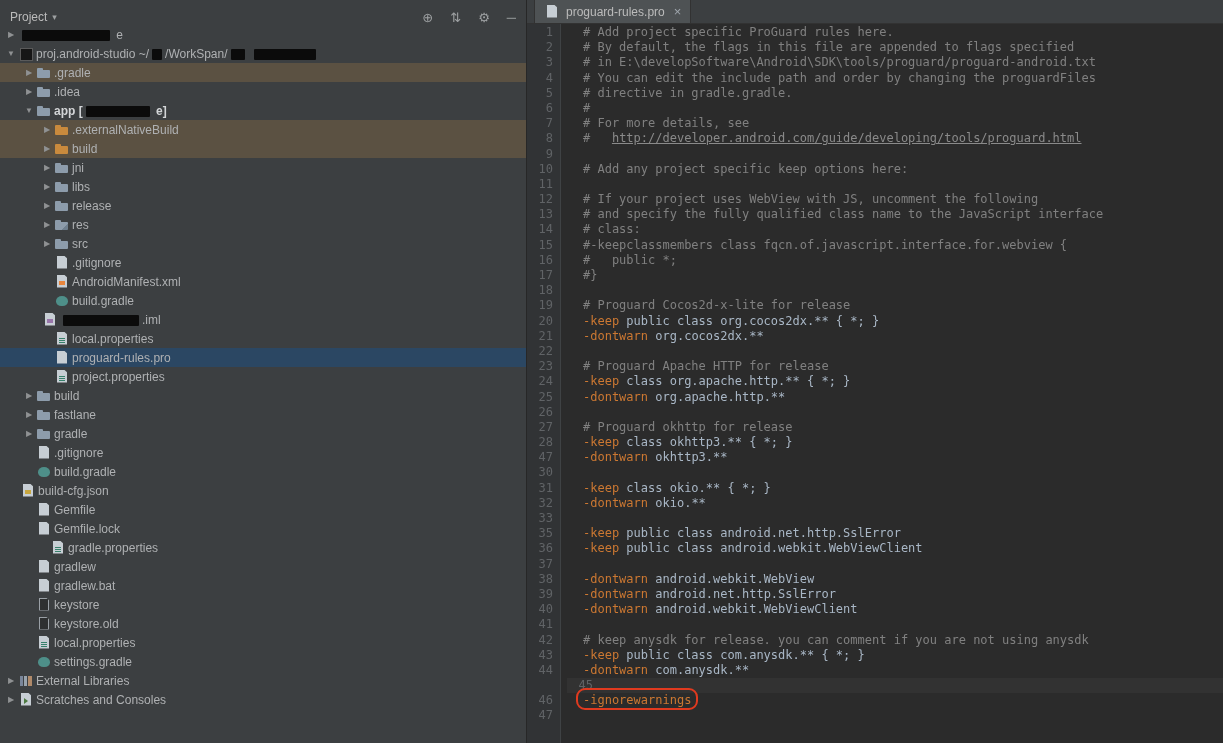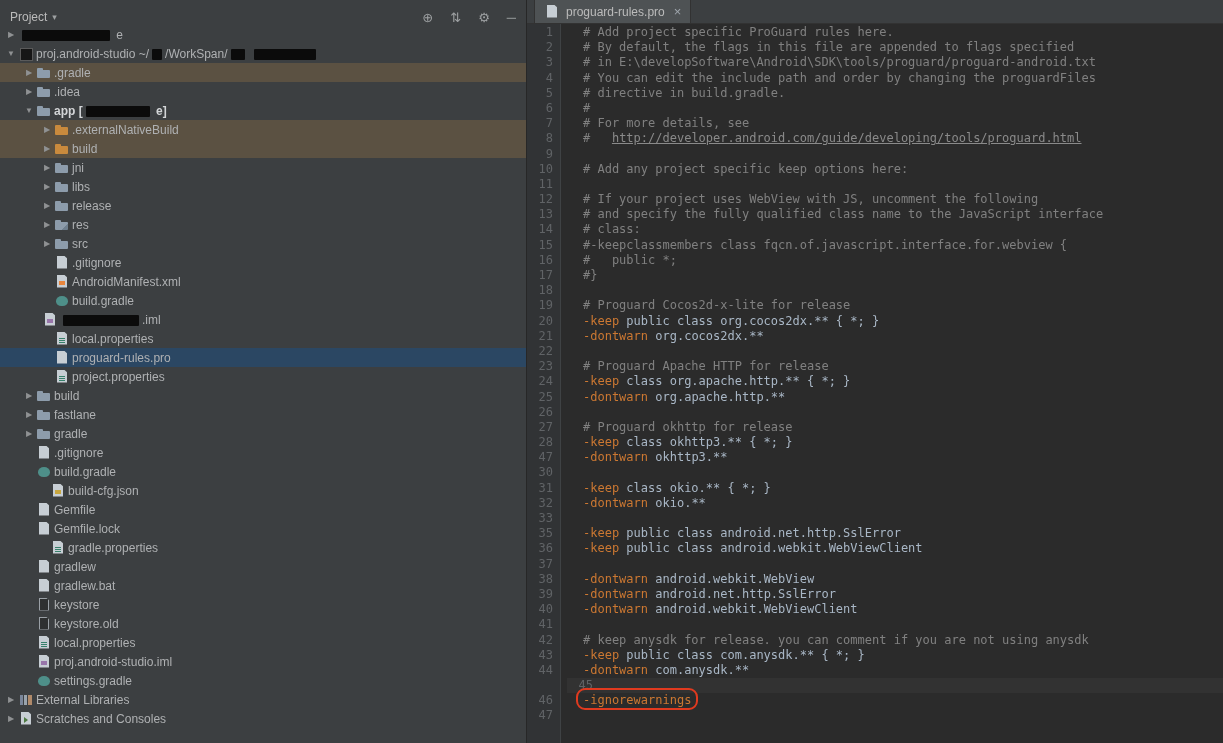--- a/index.html
+++ b/index.html
@@ -221,21 +221,21 @@
         <div class="trow" style="padding-left: 22px;">
           <span class="arrow"></span>
           <span class="ticon i-file"></span>
           <span class="tlabel">.gitignore</span>
         </div>
         <div class="trow" style="padding-left: 22px;">
           <span class="arrow"></span>
           <span class="ticon i-gradle"></span>
           <span class="tlabel">build.gradle</span>
         </div>
-        <div class="trow" style="padding-left: 36px;">
+        <div class="trow" style="padding-left: 6px;">
           <span class="arrow"></span>
           <span class="ticon i-file-json"></span>
           <span class="tlabel">build-cfg.json</span>
         </div>
         <div class="trow" style="padding-left: 22px;">
           <span class="arrow"></span>
           <span class="ticon i-file"></span>
           <span class="tlabel">Gemfile</span>
         </div>
         <div class="trow" style="padding-left: 22px;">
@@ -265,25 +265,20 @@
         </div>
         <div class="trow" style="padding-left: 22px;">
           <span class="arrow"></span>
           <span class="ticon i-file-dark"></span>
           <span class="tlabel">keystore.old</span>
         </div>
         <div class="trow" style="padding-left: 22px;">
           <span class="arrow"></span>
           <span class="ticon i-file-properties"></span>
           <span class="tlabel">local.properties</span>
-        </div>
-        <div class="trow" style="padding-left: 22px;">
-          <span class="arrow"></span>
-          <span class="ticon i-file-iml"></span>
-          <span class="tlabel">proj.android-studio.iml</span>
         </div>
         <div class="trow" style="padding-left: 22px;">
           <span class="arrow"></span>
           <span class="ticon i-gradle"></span>
           <span class="tlabel">settings.gradle</span>
         </div>
         <div class="trow" style="padding-left: 4px;">
           <span class="arrow">▶</span>
           <span class="ticon i-library"></span>
           <span class="tlabel">External Libraries</span>
@@ -302,21 +297,21 @@
         <span class="ticon i-file"></span>
         <span>proguard-rules.pro</span>
         <span class="tab-close">×</span>
       </div>
     </div>
     <div class="editor-body">
         <div class="cline"><span class="num">1</span><span class="txt"><span class="tk-comment"># Add project specific ProGuard rules here.</span></span></div>
         <div class="cline"><span class="num">2</span><span class="txt"><span class="tk-comment"># By default, the flags in this file are appended to flags specified</span></span></div>
         <div class="cline"><span class="num">3</span><span class="txt"><span class="tk-comment"># in E:\developSoftware\Android\SDK\tools/proguard/proguard-android.txt</span></span></div>
         <div class="cline"><span class="num">4</span><span class="txt"><span class="tk-comment"># You can edit the include path and order by changing the proguardFiles</span></span></div>
-        <div class="cline"><span class="num">5</span><span class="txt"><span class="tk-comment"># directive in build.gradle.</span></span></div>
+        <div class="cline"><span class="num">5</span><span class="txt"><span class="tk-comment"># directive in gradle.gradle.</span></span></div>
         <div class="cline"><span class="num">6</span><span class="txt"><span class="tk-comment">#</span></span></div>
         <div class="cline"><span class="num">7</span><span class="txt"><span class="tk-comment"># For more details, see</span></span></div>
         <div class="cline"><span class="num">8</span><span class="txt"><span class="tk-comment">#   </span><span class="tk-url">http://developer.android.com/guide/developing/tools/proguard.html</span></span></div>
         <div class="cline"><span class="num">9</span><span class="txt"></span></div>
         <div class="cline"><span class="num">10</span><span class="txt"><span class="tk-comment"># Add any project specific keep options here:</span></span></div>
         <div class="cline"><span class="num">11</span><span class="txt"></span></div>
         <div class="cline"><span class="num">12</span><span class="txt"><span class="tk-comment"># If your project uses WebView with JS, uncomment the following</span></span></div>
         <div class="cline"><span class="num">13</span><span class="txt"><span class="tk-comment"># and specify the fully qualified class name to the JavaScript interface</span></span></div>
         <div class="cline"><span class="num">14</span><span class="txt"><span class="tk-comment"># class:</span></span></div>
         <div class="cline"><span class="num">15</span><span class="txt"><span class="tk-comment">#-keepclassmembers class fqcn.of.javascript.interface.for.webview {</span></span></div>

